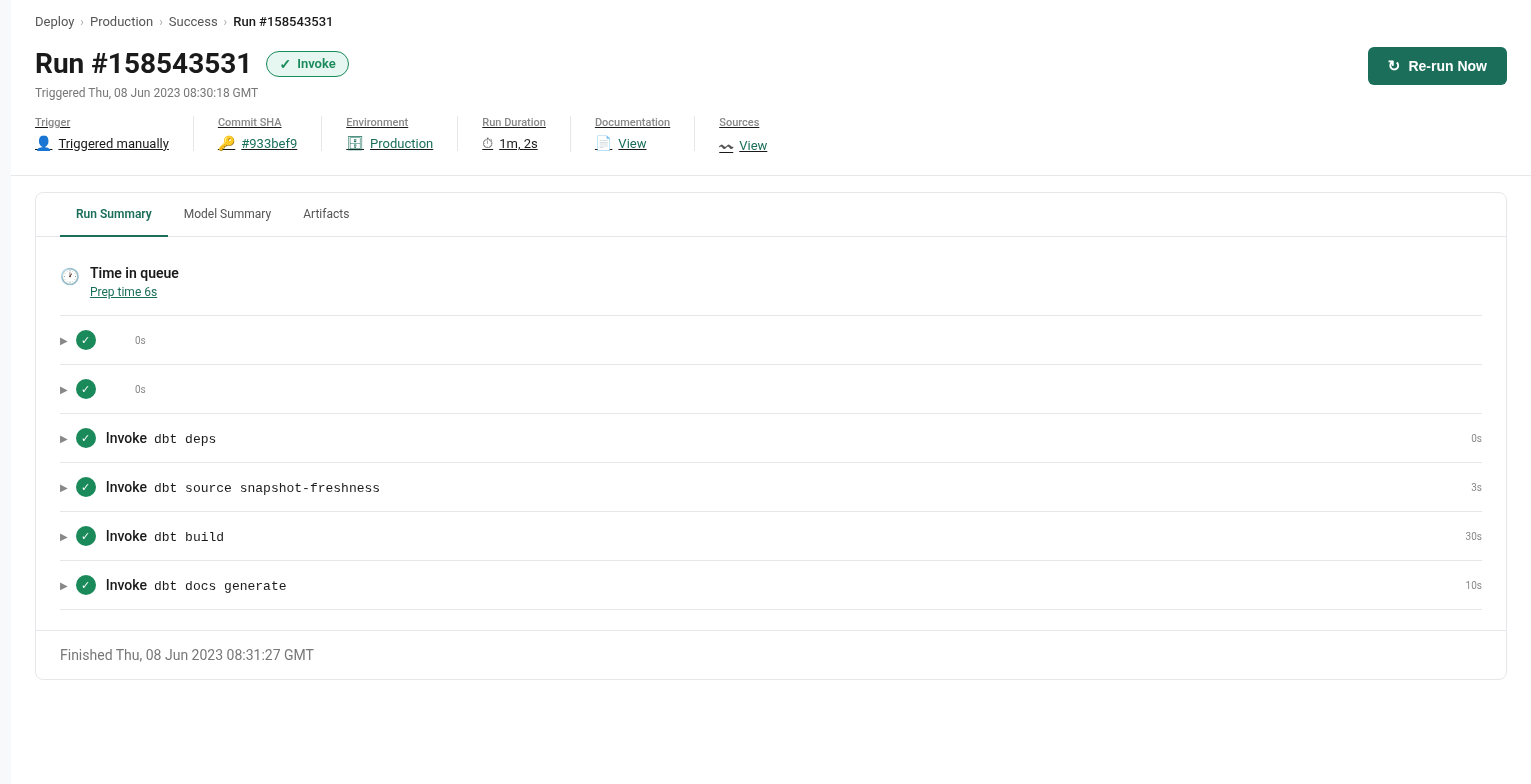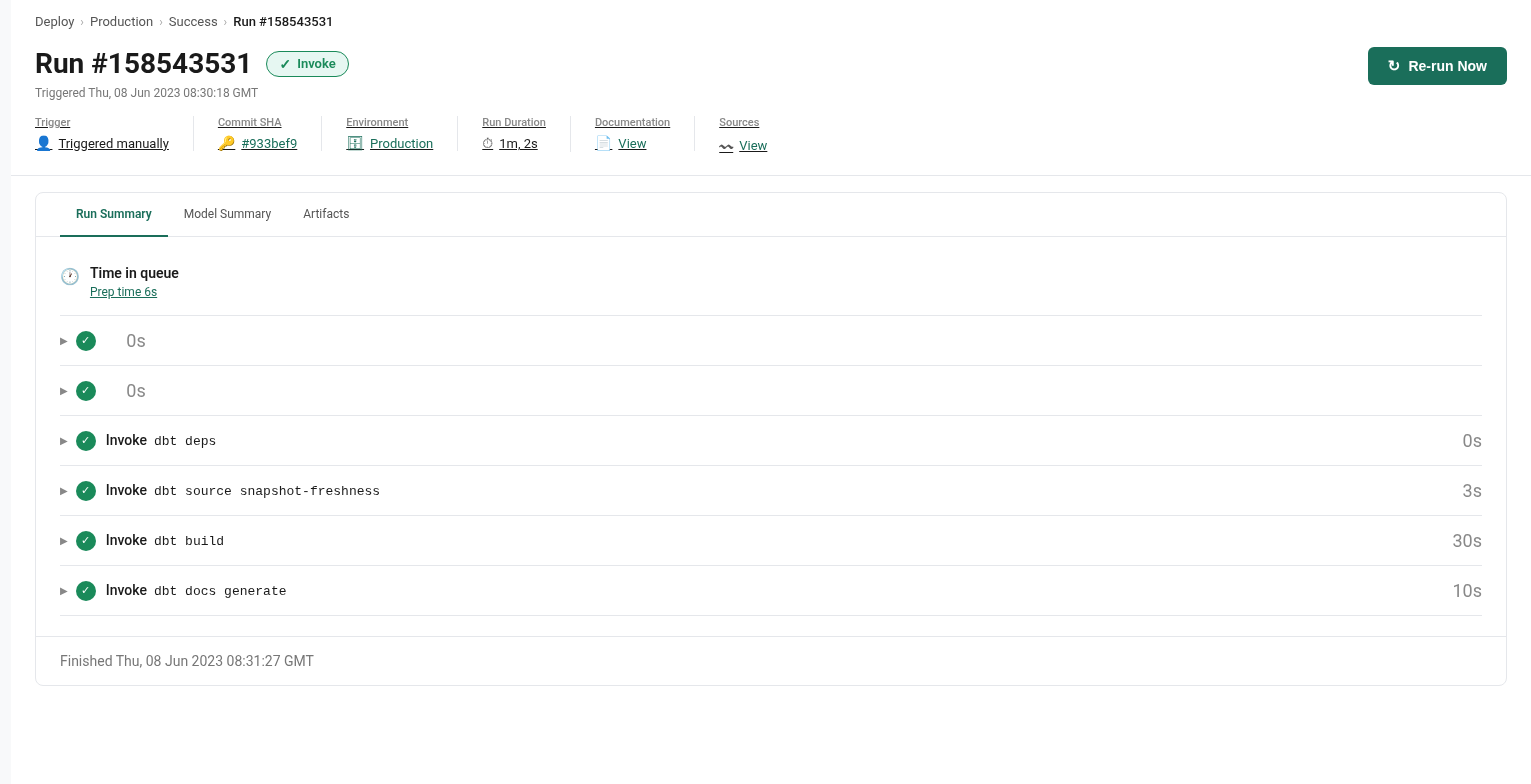--- a/index.html
+++ b/index.html
@@ -51,21 +51,21 @@
     .time-queue-content { display: flex; flex-direction: column; gap: 4px; }
     .time-queue-title { font-size: 14px; font-weight: 600; color: #1a1a1a; }
     .prep-time { font-size: 12px; color: #1a6e5a; text-decoration: underline; cursor: pointer; }
 
     
     .step-row { display: flex; align-items: center; padding: 14px 0; border-bottom: 1px solid #e5e7eb; }
     .step-chevron { font-size: 10px; color: #888; margin-right: 8px; cursor: pointer; }
     .step-success-icon { width: 20px; height: 20px; border-radius: 50%; background: #1a8a5a; display: flex; align-items: center; justify-content: center; color: #fff; font-size: 11px; margin-right: 10px; flex-shrink: 0; }
     .step-name { flex: 1; font-size: 14px; color: #1a1a1a; font-weight: 500; }
     .step-name code { font-family: 'Courier New', monospace; font-size: 13px; }
-    .step-duration { font-size: 18px; color: #888; min-width: 40px; text-align: right; }
+    .step-duration { font-size: 10px; color: #888; min-width: 40px; text-align: right; }
 
     
     .run-footer { padding: 16px 24px; border-top: 1px solid #e5e7eb; margin-top: 0; }
     .finished-text { font-size: 14px; color: #777; }
 
     .main-content { background: #fff; border: 1px solid #e5e7eb; border-radius: 8px; margin: 16px 24px; }
   </style>
 </head>
 <body>
 

